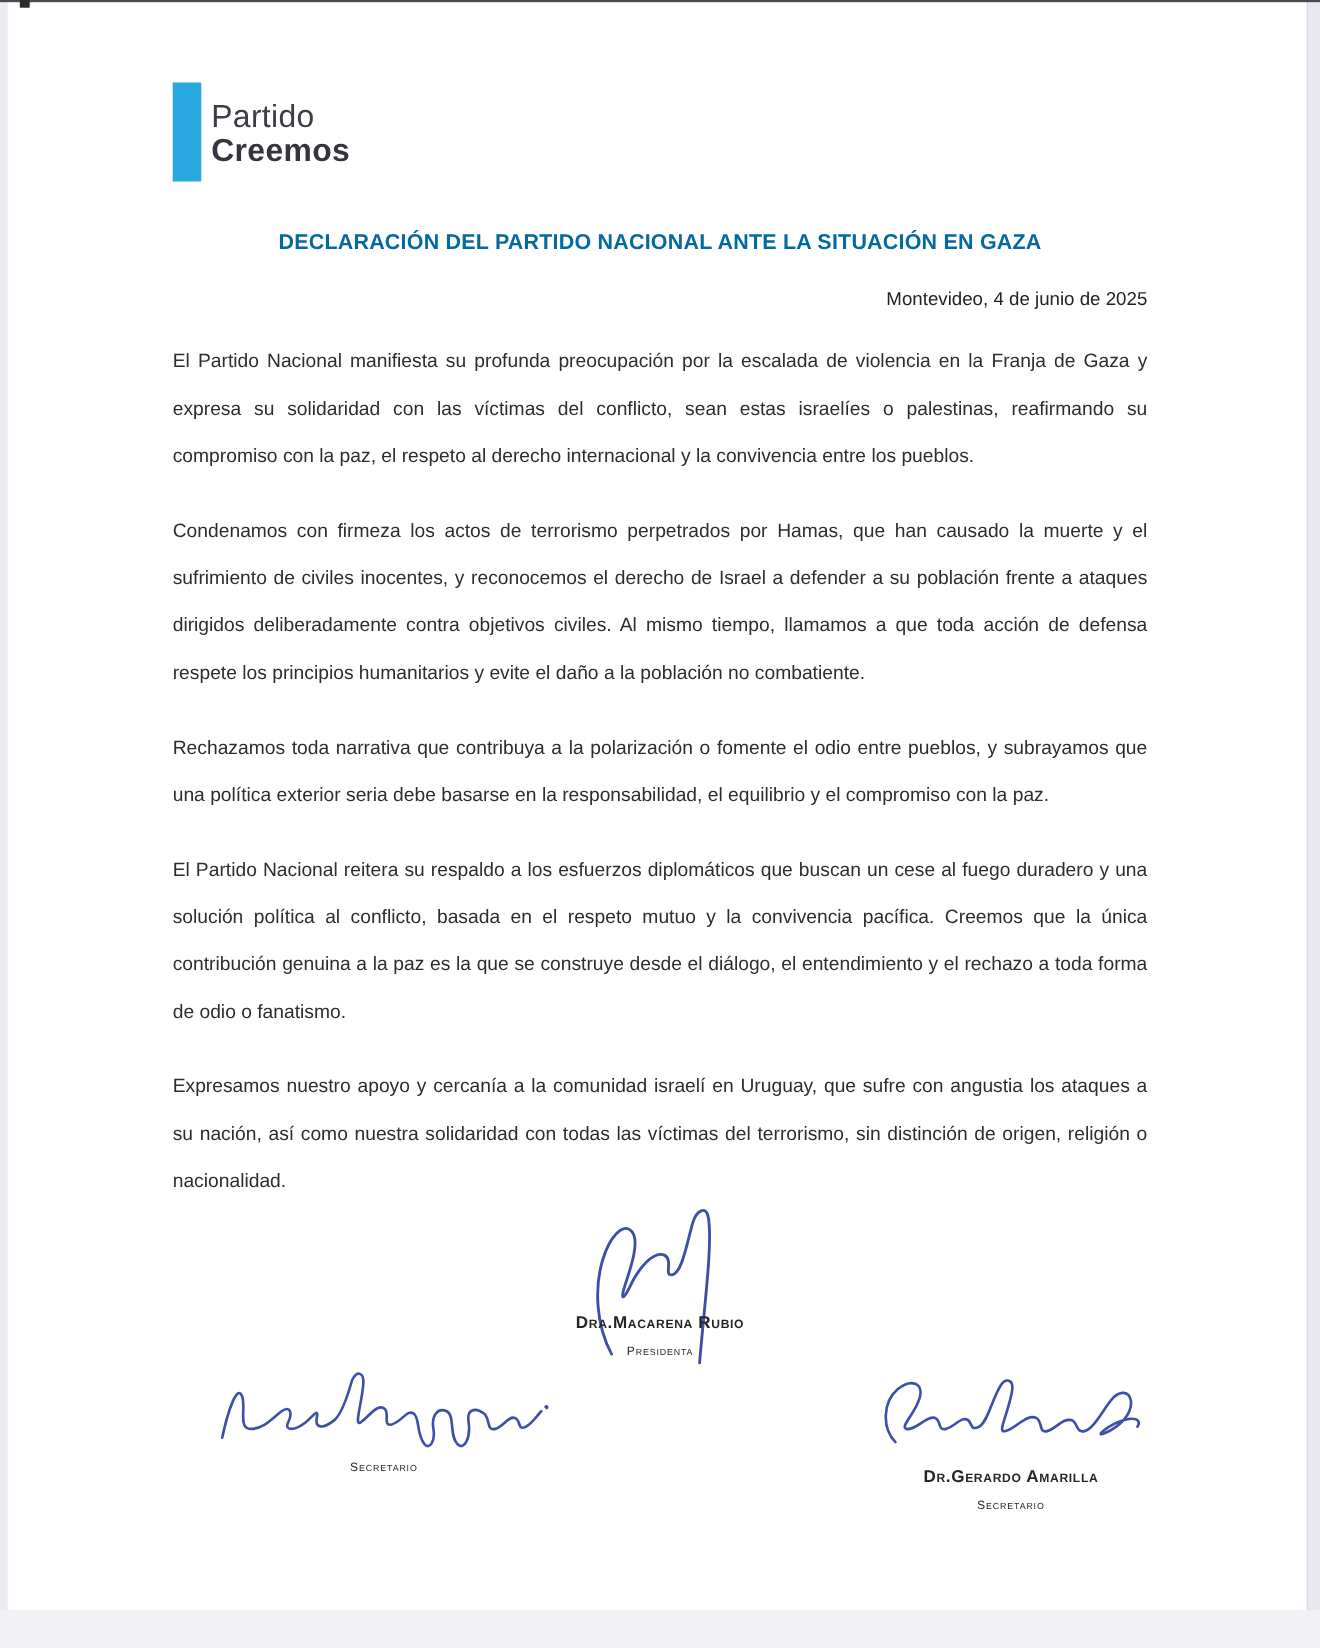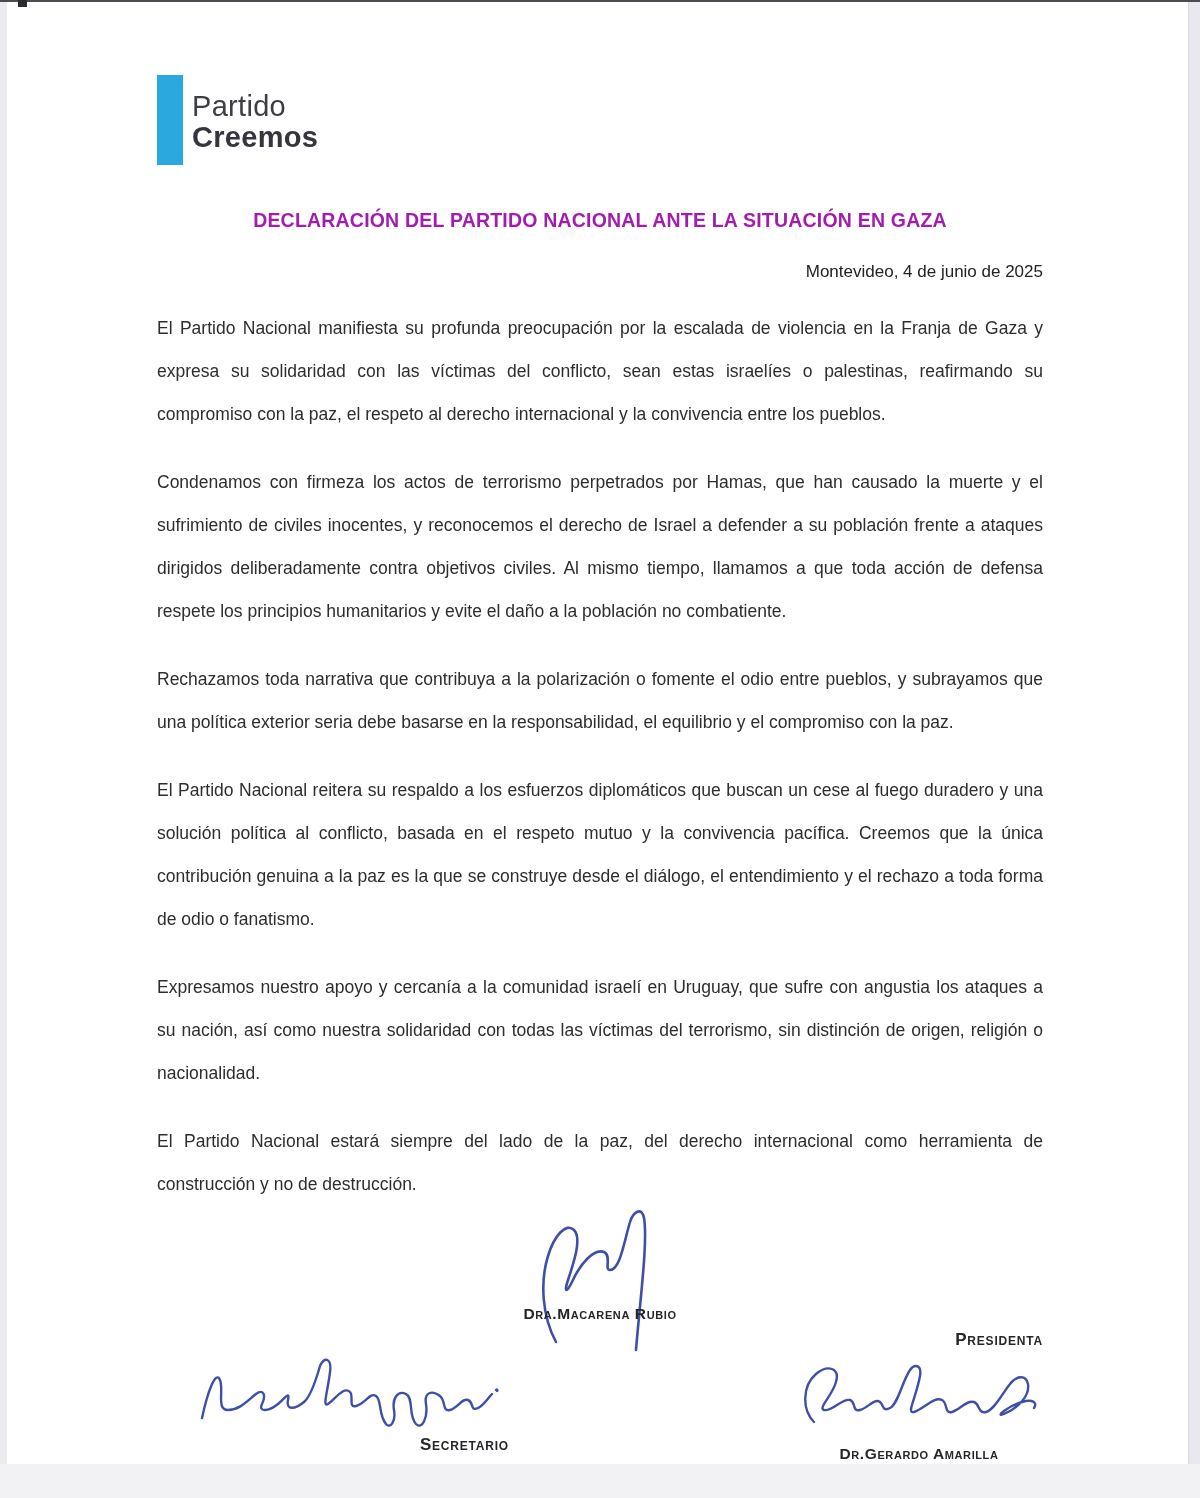--- a/index.html
+++ b/index.html
@@ -39,21 +39,21 @@
     color: #90909a;
     font-weight: bold;
   }
 
   
   .doc-title {
     margin-top: 44px;
     text-align: center;
     font-size: 19.5px;
     font-weight: bold;
-    color: #a21caf;
+    color: #0369a1;
     letter-spacing: 0.2px;
   }
   .doc-date {
     margin-top: 30px;
     text-align: right;
     font-size: 17px;
     color: #222222;
   }
 
   
@@ -75,22 +75,22 @@
     text-align: center;
   }
   .sig-president-svg {
     position: absolute; top: -2px; left: 50%; margin-left: -88px;
   }
   .sig-name {
     font-size: 15.5px; font-weight: bold; font-variant: small-caps;
     letter-spacing: 0.6px; color: #26262a; line-height: 26px; margin-top: 11px;
   }
   .sig-role {
-    font-size: 17px; font-weight: bold; font-variant: small-caps;
-    letter-spacing: 0.8px; color: #26262a; line-height: 26px; text-align: right;
+    font-size: 11px; font-weight: normal; font-variant: small-caps;
+    letter-spacing: 0.8px; color: #26262a; line-height: 26px;
   }
 
   .sig-left { position: absolute; top: 146px; left: 32px; width: 320px; text-align: center; }
   .sig-right { position: absolute; top: 152px; left: 612px; width: 300px; text-align: center; }
   .sig-left svg, .sig-right svg { display: block; margin: 0 auto; }
 </style>
 </head>
 <body>
 
 <div class="page">
@@ -113,21 +113,20 @@
     <h1 class="doc-title">DECLARACIÓN DEL PARTIDO NACIONAL ANTE LA SITUACIÓN EN GAZA</h1>
 
     <div class="doc-date">Montevideo, 4 de junio de 2025</div>
 
     <div class="body-text">
       <p>El Partido Nacional manifiesta su profunda preocupación por la escalada de violencia en la Franja de Gaza y expresa su solidaridad con las víctimas del conflicto, sean estas israelíes o palestinas, reafirmando su compromiso con la paz, el respeto al derecho internacional y la convivencia entre los pueblos.</p>
       <p>Condenamos con firmeza los actos de terrorismo perpetrados por Hamas, que han causado la muerte y el sufrimiento de civiles inocentes, y reconocemos el derecho de Israel a defender a su población frente a ataques dirigidos deliberadamente contra objetivos civiles. Al mismo tiempo, llamamos a que toda acción de defensa respete los principios humanitarios y evite el daño a la población no combatiente.</p>
       <p>Rechazamos toda narrativa que contribuya a la polarización o fomente el odio entre pueblos, y subrayamos que una política exterior seria debe basarse en la responsabilidad, el equilibrio y el compromiso con la paz.</p>
       <p>El Partido Nacional reitera su respaldo a los esfuerzos diplomáticos que buscan un cese al fuego duradero y una solución política al conflicto, basada en el respeto mutuo y la convivencia pacífica. Creemos que la única contribución genuina a la paz es la que se construye desde el diálogo, el entendimiento y el rechazo a toda forma de odio o fanatismo.</p>
       <p>Expresamos nuestro apoyo y cercanía a la comunidad israelí en Uruguay, que sufre con angustia los ataques a su nación, así como nuestra solidaridad con todas las víctimas del terrorismo, sin distinción de origen, religión o nacionalidad.</p>
-      <p>El Partido Nacional estará siempre del lado de la paz, del derecho internacional como herramienta de construcción y no de destrucción.</p>
     </div>
 
     <div class="signatures">
 
       <svg class="sig-president-svg" width="176" height="150" viewBox="0 0 176 150">
         <path class="sig-ink" stroke-width="2.6" d="M44,138 C30,112 28,78 36,52 C42,32 54,18 62,26 C70,34 62,58 56,76 C52,88 54,90 60,78 C68,60 82,44 92,48 C100,52 92,66 98,66 C108,66 112,38 118,18 C121,8 130,2 132,14 C136,38 128,96 124,146"></path>
       </svg>
       <div class="sig-president">
         <div class="sig-name">Dra.Macarena Rubio</div>
         <div class="sig-role">Presidenta</div>

